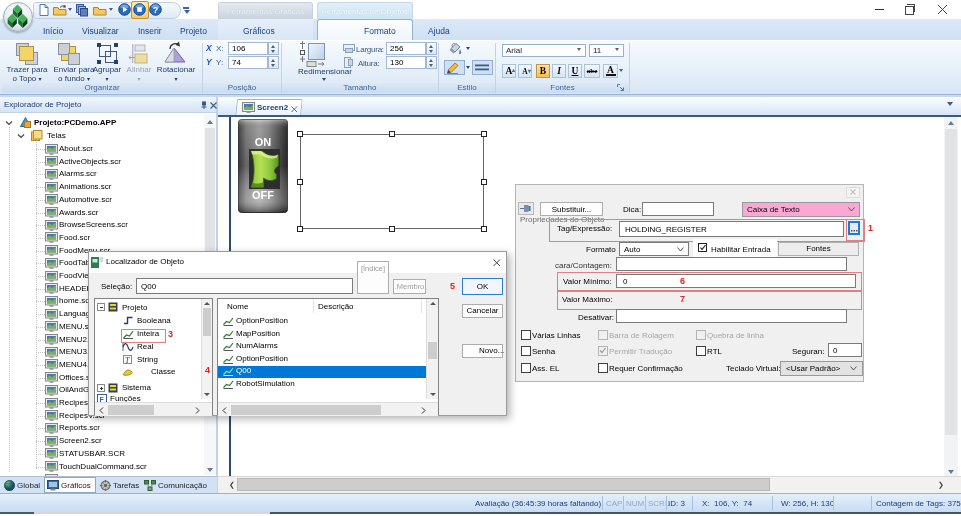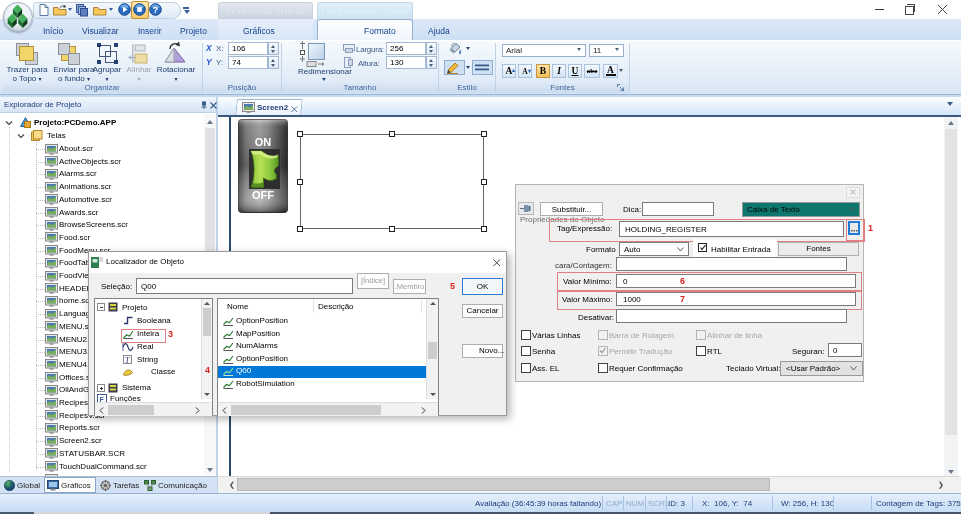--- a/index.html
+++ b/index.html
@@ -331,21 +331,21 @@
         </svg></div>
 
   <div style="position:absolute;left:2px;top:17px;width:16px;height:13px;border:1px solid #b8b8b8;background:#e9e9e9;box-sizing:border-box;"><svg width="14" height="11">
           <path d="M1 5.5 L5 5.5" stroke="#5a7490" stroke-width="1"></path>
           <rect x="5" y="2" width="4.5" height="7" fill="#7890aa"></rect>
           <rect x="9.5" y="3" width="2" height="5" fill="#506a88"></rect>
         </svg></div>
   <div class="btn" style="position:absolute;left:24px;top:17px;width:63px;height:14px;line-height:13px;">Substituir...</div>
   <div style="position:absolute;left:107px;top:20px;">Dica:</div>
   <div class="fieldw" style="position:absolute;left:126px;top:17px;width:72px;height:14px;"></div>
-  <div style="position:absolute;left:226px;top:17px;width:118px;height:15px;background:#0f766e;border:1px solid #999;box-sizing:border-box;padding:2px 0 0 4px;">Caixa de Texto<svg style="position:absolute;right:4px;top:4px;" width="7" height="5">
+  <div style="position:absolute;left:226px;top:17px;width:118px;height:15px;background:#f9a8d4;border:1px solid #999;box-sizing:border-box;padding:2px 0 0 4px;">Caixa de Texto<svg style="position:absolute;right:4px;top:4px;" width="7" height="5">
           <path d="M0.5 0.5 L3.5 4 L6.5 0.5" stroke="#555" fill="none"></path>
         </svg></div>
 
   <div class="redbox" style="position:absolute;left:33px;top:33.5px;width:314px;height:21px;"></div>
   <div style="position:absolute;left:41px;top:39px;">Tag/Expressão:</div>
   <div class="fieldw" style="position:absolute;left:103px;top:36px;width:225px;height:16px;padding:3px 0 0 5px;">HOLDING_REGISTER</div>
   <div class="redbox" style="position:absolute;left:329.5px;top:33.5px;width:16px;height:20px;"></div>
   <div style="position:absolute;left:332px;top:36px;width:12px;height:14px;background:#e9e9e9;border:2px solid #1e7bd7;box-sizing:border-box;"><svg width="8" height="10">
           <rect x="1" y="7" width="1.5" height="1.5" fill="#555"></rect>
           <rect x="3.5" y="7" width="1.5" height="1.5" fill="#555"></rect>
@@ -367,32 +367,31 @@
   <div style="position:absolute;left:39px;top:76px;color:#333;">cara/Contagem:</div>
   <div class="fieldw" style="position:absolute;left:100px;top:72px;width:231px;height:14px;"></div>
 
   <div class="redbox" style="position:absolute;left:41px;top:87px;width:303px;height:18px;"></div>
   <div style="position:absolute;left:47px;top:92px;">Valor Mínimo:</div>
   <div class="fieldw" style="position:absolute;left:100px;top:89px;width:240px;height:14px;padding:2px 0 0 6px;">0</div>
   <div class="rnum" style="position:absolute;left:164px;top:91px;">6</div>
 
   <div class="redbox" style="position:absolute;left:41px;top:105px;width:303px;height:18px;"></div>
   <div style="position:absolute;left:46px;top:110px;">Valor Máximo:</div>
-  <div class="fieldw" style="position:absolute;left:100px;top:107px;width:240px;height:14px;padding:2px 0 0 6px;">1000</div>
   <div class="rnum" style="position:absolute;left:164px;top:109px;">7</div>
 
   <div style="position:absolute;left:62px;top:128px;">Desativar:</div>
   <div class="fieldw" style="position:absolute;left:100px;top:124px;width:231px;height:14px;"></div>
 
   <div class="cb" style="position:absolute;left:5px;top:145px;"></div>
   <div style="position:absolute;left:16px;top:146px;">Várias Linhas</div>
   <div class="cbd" style="position:absolute;left:82px;top:145px;"></div>
   <div style="position:absolute;left:93px;top:146px;color:#a6a6a6;">Barra de Rolagem</div>
   <div class="cbd" style="position:absolute;left:180px;top:145px;"></div>
-  <div style="position:absolute;left:191px;top:146px;color:#a6a6a6;">Alinhar de linha</div>
+  <div style="position:absolute;left:191px;top:146px;color:#a6a6a6;">Quebra de linha</div>
 
   <div class="cb" style="position:absolute;left:5px;top:161px;"></div>
   <div style="position:absolute;left:16px;top:162px;">Senha</div>
   <div class="cbd" style="position:absolute;left:82px;top:161px;"><svg width="8" height="8">
           <path d="M1 3.5 L3 5.5 L6.5 1" stroke="#9a9a9a" stroke-width="1.2" fill="none"></path>
         </svg></div>
   <div style="position:absolute;left:93px;top:162px;color:#a6a6a6;">Permitir Tradução</div>
   <div class="cb" style="position:absolute;left:180px;top:161px;"></div>
   <div style="position:absolute;left:191px;top:162px;">RTL</div>
   <div style="position:absolute;left:276px;top:162px;">Seguran:</div>
@@ -415,21 +414,21 @@
         <rect x="1.5" y="2" width="5" height="3.5" fill="#cfe8d8"></rect>
         <rect x="8.5" y="0" width="3.5" height="5" fill="#d8d8d8"></rect>
       </svg>
   <div style="position:absolute;left:17px;top:5px;font-size:8px;color:#000;">Localizador de Objeto</div>
   <svg style="position:absolute;left:404px;top:7px;" width="8" height="8">
         <path d="M0.5 0.5 L7 7 M7 0.5 L0.5 7" stroke="#444" stroke-width="1"></path>
       </svg>
 
   <div style="position:absolute;left:12px;top:30px;">Seleção:</div>
   <div class="fieldw" style="position:absolute;left:47px;top:26px;width:217px;height:16px;padding:3px 0 0 4px;">Q00</div>
-  <div class="btn" style="position:absolute;left:268px;top:21px;width:32px;height:16px;color:#9d9d9d;line-height:13px;font-size:7.5px;">[Índice]</div>
+  <div class="btn" style="position:absolute;left:268px;top:9px;width:32px;height:33px;color:#9d9d9d;line-height:13px;font-size:7.5px;">[Índice]</div>
   <div class="btn" style="position:absolute;left:304px;top:27px;width:33px;height:15px;color:#9d9d9d;line-height:13px;font-size:7.5px;">.Membro</div>
   <div class="rnum" style="position:absolute;left:361px;top:29px;">5</div>
   <div style="position:absolute;left:373px;top:26px;width:41px;height:17px;background:#f2f6fb;border:1px solid #2a7cd4;box-sizing:border-box;text-align:center;line-height:15px;">OK</div>
   <div class="btn" style="position:absolute;left:373px;top:52px;width:41px;height:14px;line-height:12px;">Cancelar</div>
   <div class="btn" style="position:absolute;left:373px;top:92px;width:41px;height:14px;line-height:12px;padding-left:16px;">Novo...</div>
 
   <div style="position:absolute;left:5px;top:46px;width:119px;height:117px;background:#fff;border:1px solid #828282;box-sizing:border-box;">
     <div style="position:absolute;left:2px;top:4px;width:8px;height:8px;border:1px solid #888;background:#fff;box-sizing:border-box;">
           <div style="position:absolute;left:1.5px;top:2.5px;width:3px;height:1px;background:#333;"></div>
         </div>

